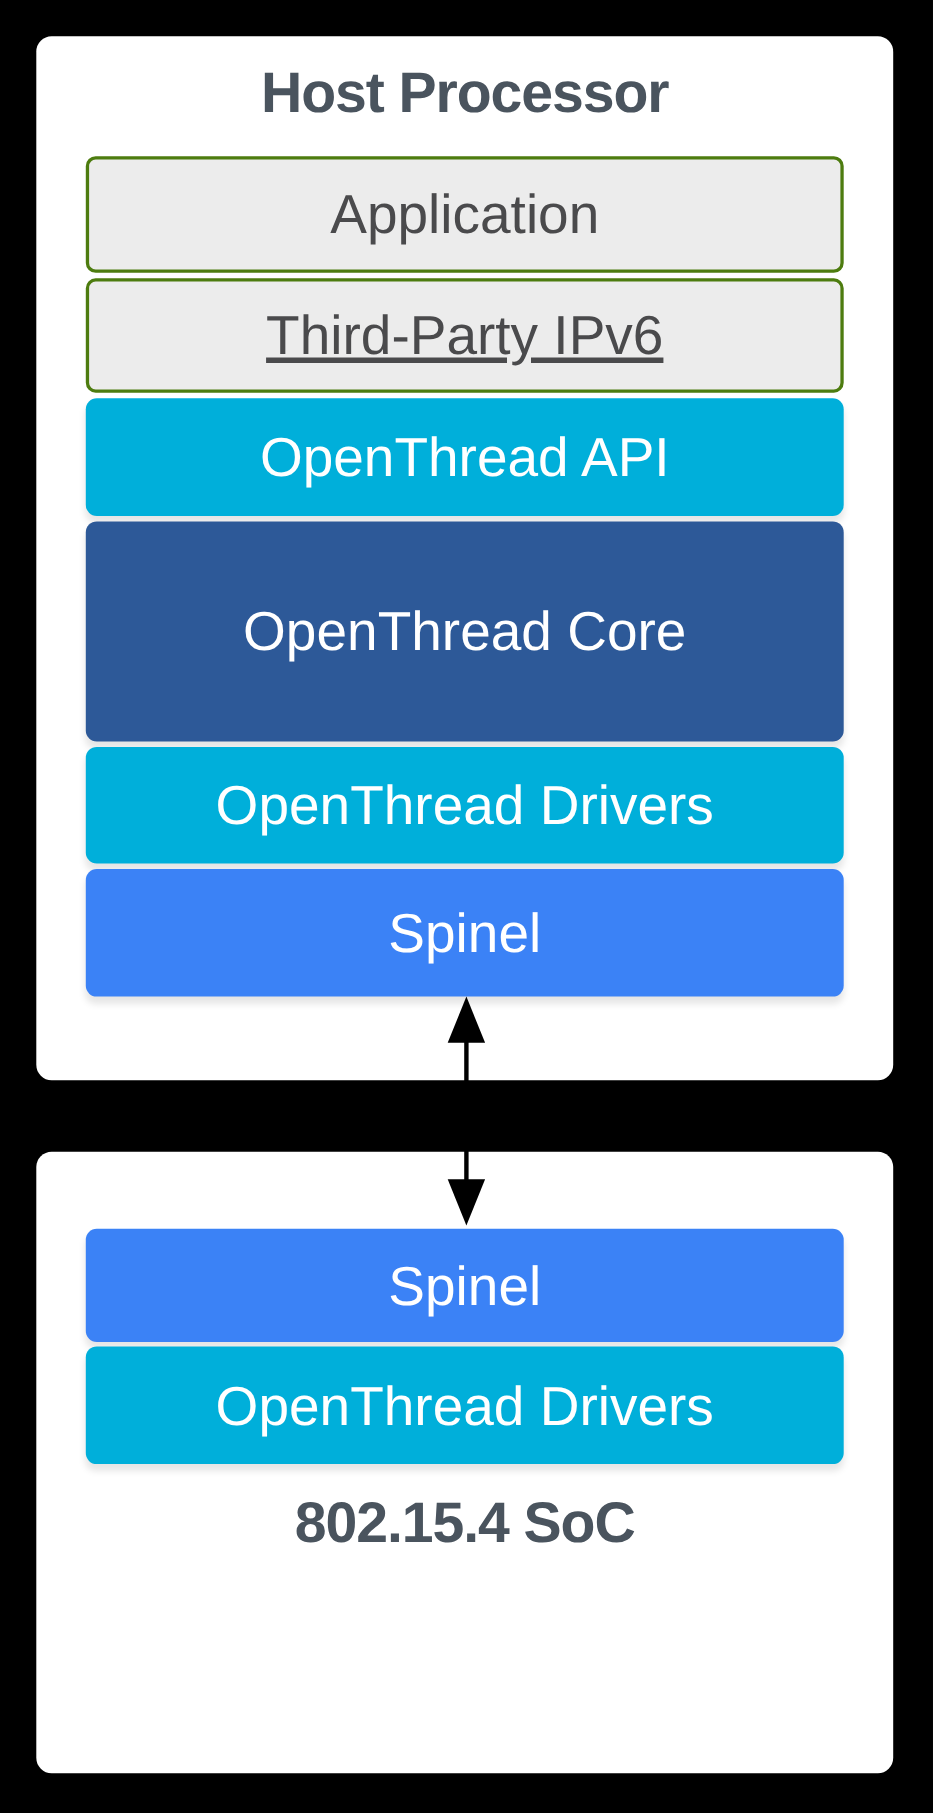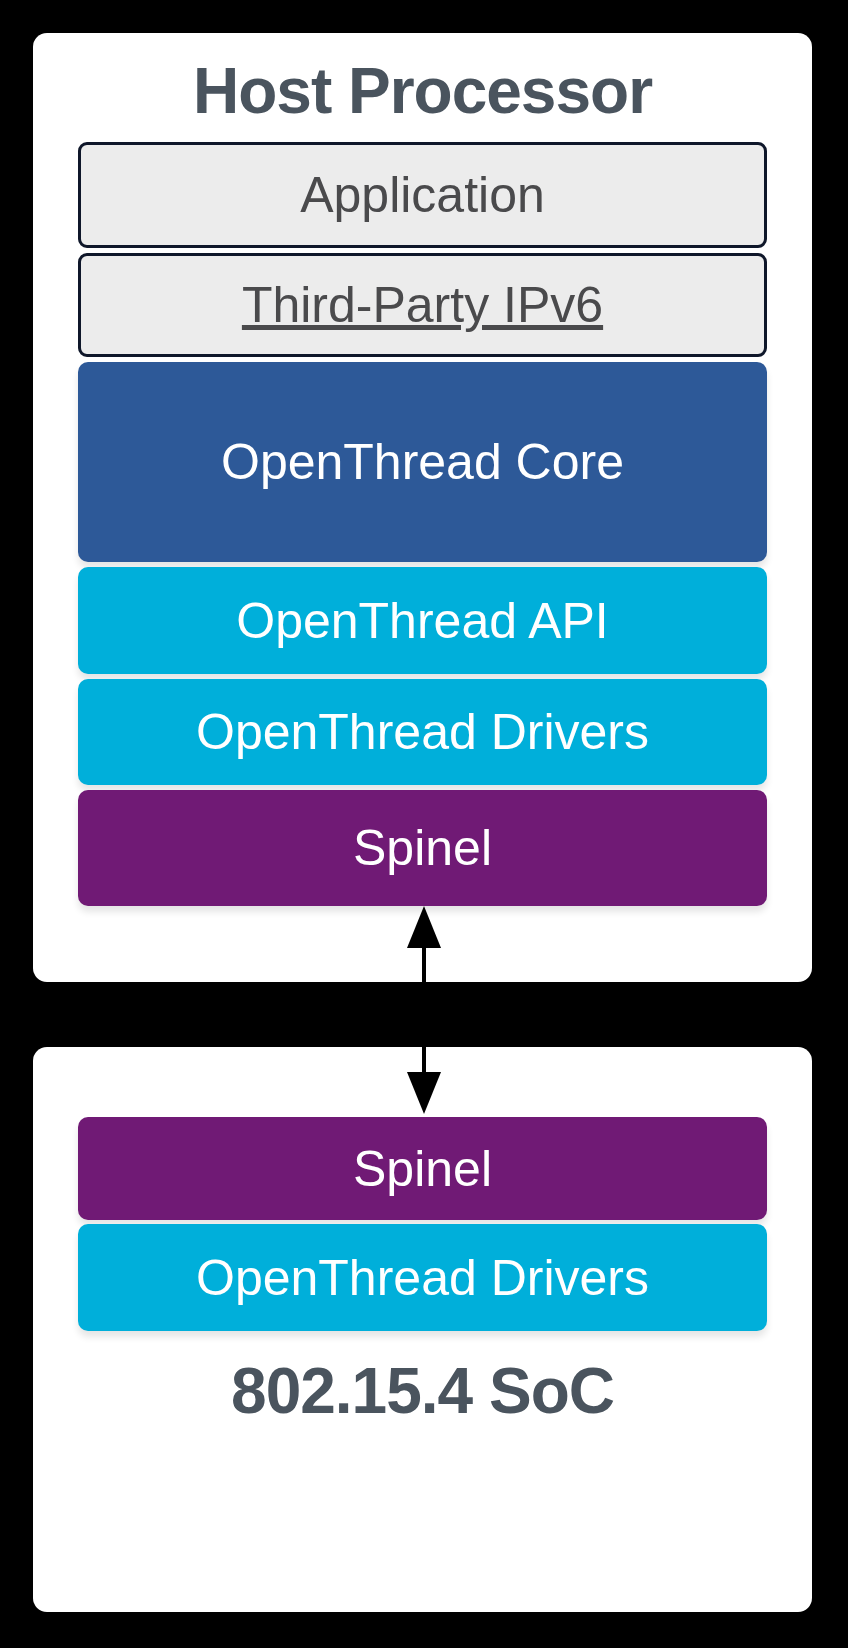--- a/index.html
+++ b/index.html
@@ -24,21 +24,21 @@
     background: #ffffff;
     border-radius: 14px;
     box-sizing: border-box;
   }
   #host-card { top: 33px;  height: 949px; }
   #soc-card  { top: 1047px; height: 565px; }
 
   .card-title {
     text-align: center;
     font-weight: bold;
-    font-size: 64px;
+    font-size: 52px;
     line-height: 1;
     color: #4a545e;
     letter-spacing: -1px;
   }
   #host-title {
     box-sizing: border-box;
     height: 109px;
     padding-top: 26px;
   }
   #soc-title { margin-top: 28px; }
@@ -53,27 +53,27 @@
     border-radius: 10px;
     display: flex;
     align-items: center;
     justify-content: center;
     font-size: 50px;
     line-height: 1;
   }
   .layer.colored { box-shadow: 0 6px 7px rgba(0,0,0,0.10); color: #ffffff; }
   .layer.gray {
     background: #ececec;
-    border: 3px solid #0f172a;
+    border: 3px solid #4d7c0f;
     border-radius: 9px;
     color: #4a4a4c;
   }
   .layer.cyan { background: #00afda; }
   .layer.blue { background: #2d5998; }
-  .layer.red  { background: #701a75; }
+  .layer.red  { background: #3b82f6; }
 
   
   .h-app      { height: 106px; }
   .h-tp       { height: 104px; text-decoration: underline; }
   .h-api      { height: 107px; }
   .h-core     { height: 200px; }
   .h-drv      { height: 106px; }
   .h-spinel   { height: 116px; margin-bottom: 0; }
   
   .h-spinel2  { height: 103px; margin-bottom: 4px; }
@@ -95,25 +95,25 @@
 
   <div class="card" id="host-card">
     <div class="card-title" id="host-title">Host Processor</div>
     <div class="stack">
       <div class="layer gray h-app">
         <span>Application</span>
       </div>
       <div class="layer gray h-tp">
         <span>Third-Party IPv6</span>
       </div>
+      <div class="layer colored cyan h-api">
+        <span>OpenThread API</span>
+      </div>
       <div class="layer colored blue h-core">
         <span>OpenThread Core</span>
-      </div>
-      <div class="layer colored cyan h-api">
-        <span>OpenThread API</span>
       </div>
       <div class="layer colored cyan h-drv">
         <span>OpenThread Drivers</span>
       </div>
       <div class="layer colored red h-spinel">
         <span>Spinel</span>
       </div>
     </div>
   </div>
 

